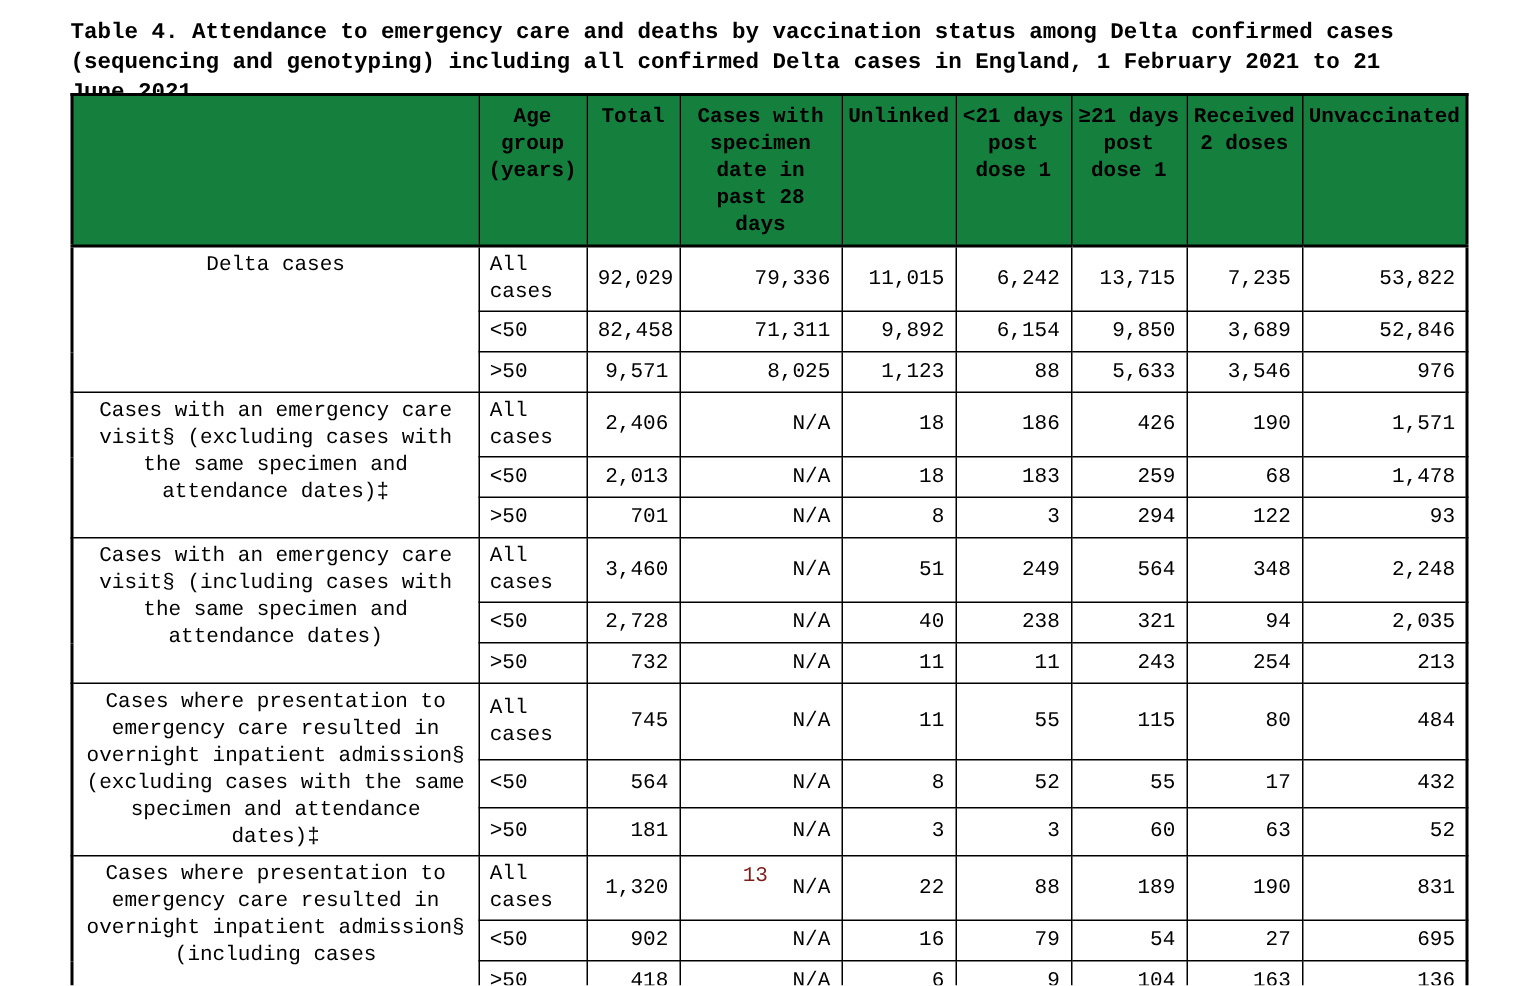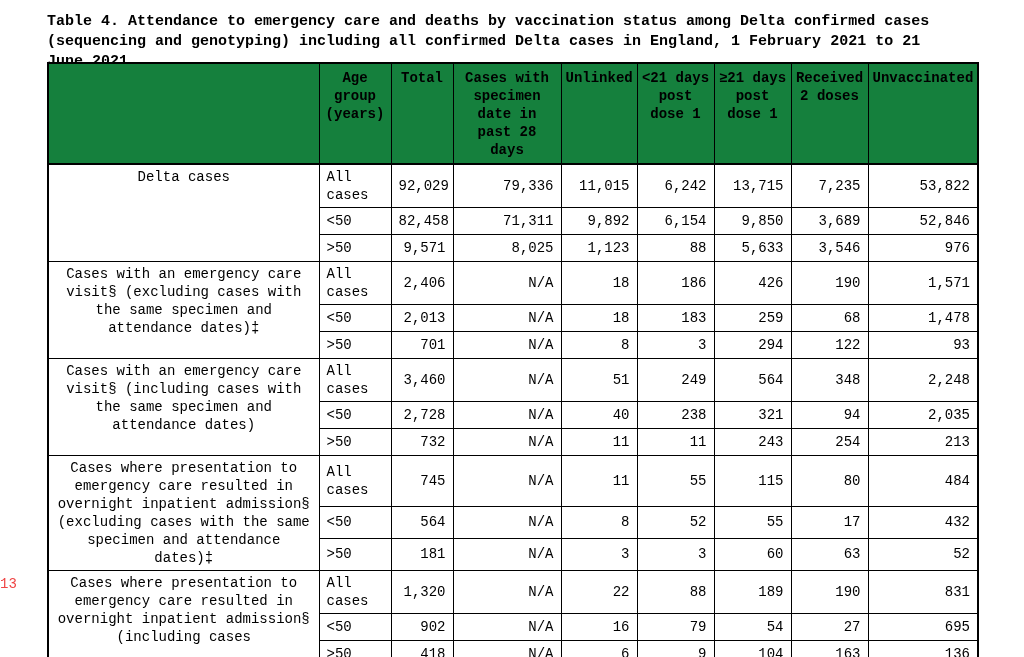--- a/index.html
+++ b/index.html
@@ -63,25 +63,26 @@
   td.label-cell {
     text-align: center;
     vertical-align: top;
     padding-top: 4px;
     line-height: 19px;
   }
   td.age-cell { text-align: left; vertical-align: middle; }
   td.num-cell { text-align: right; vertical-align: middle; }
   .page-number {
     position: absolute;
-    left: 0;
+    left: 16px;
     top: 576px;
     width: 975px;
+    text-align: center;
     font-size: 14px;
-    color: #ef4444;
+    color: #7f1d1d;
   }
 </style>
 </head>
 <body>
 
 <div class="page">
   <div class="doc-title">Table 4. Attendance to emergency care and deaths by vaccination status among Delta confirmed cases (sequencing and genotyping) including all confirmed Delta cases in England, 1 February 2021 to 21 June 2021</div>
 
   <table class="data-table">
     <colgroup>

